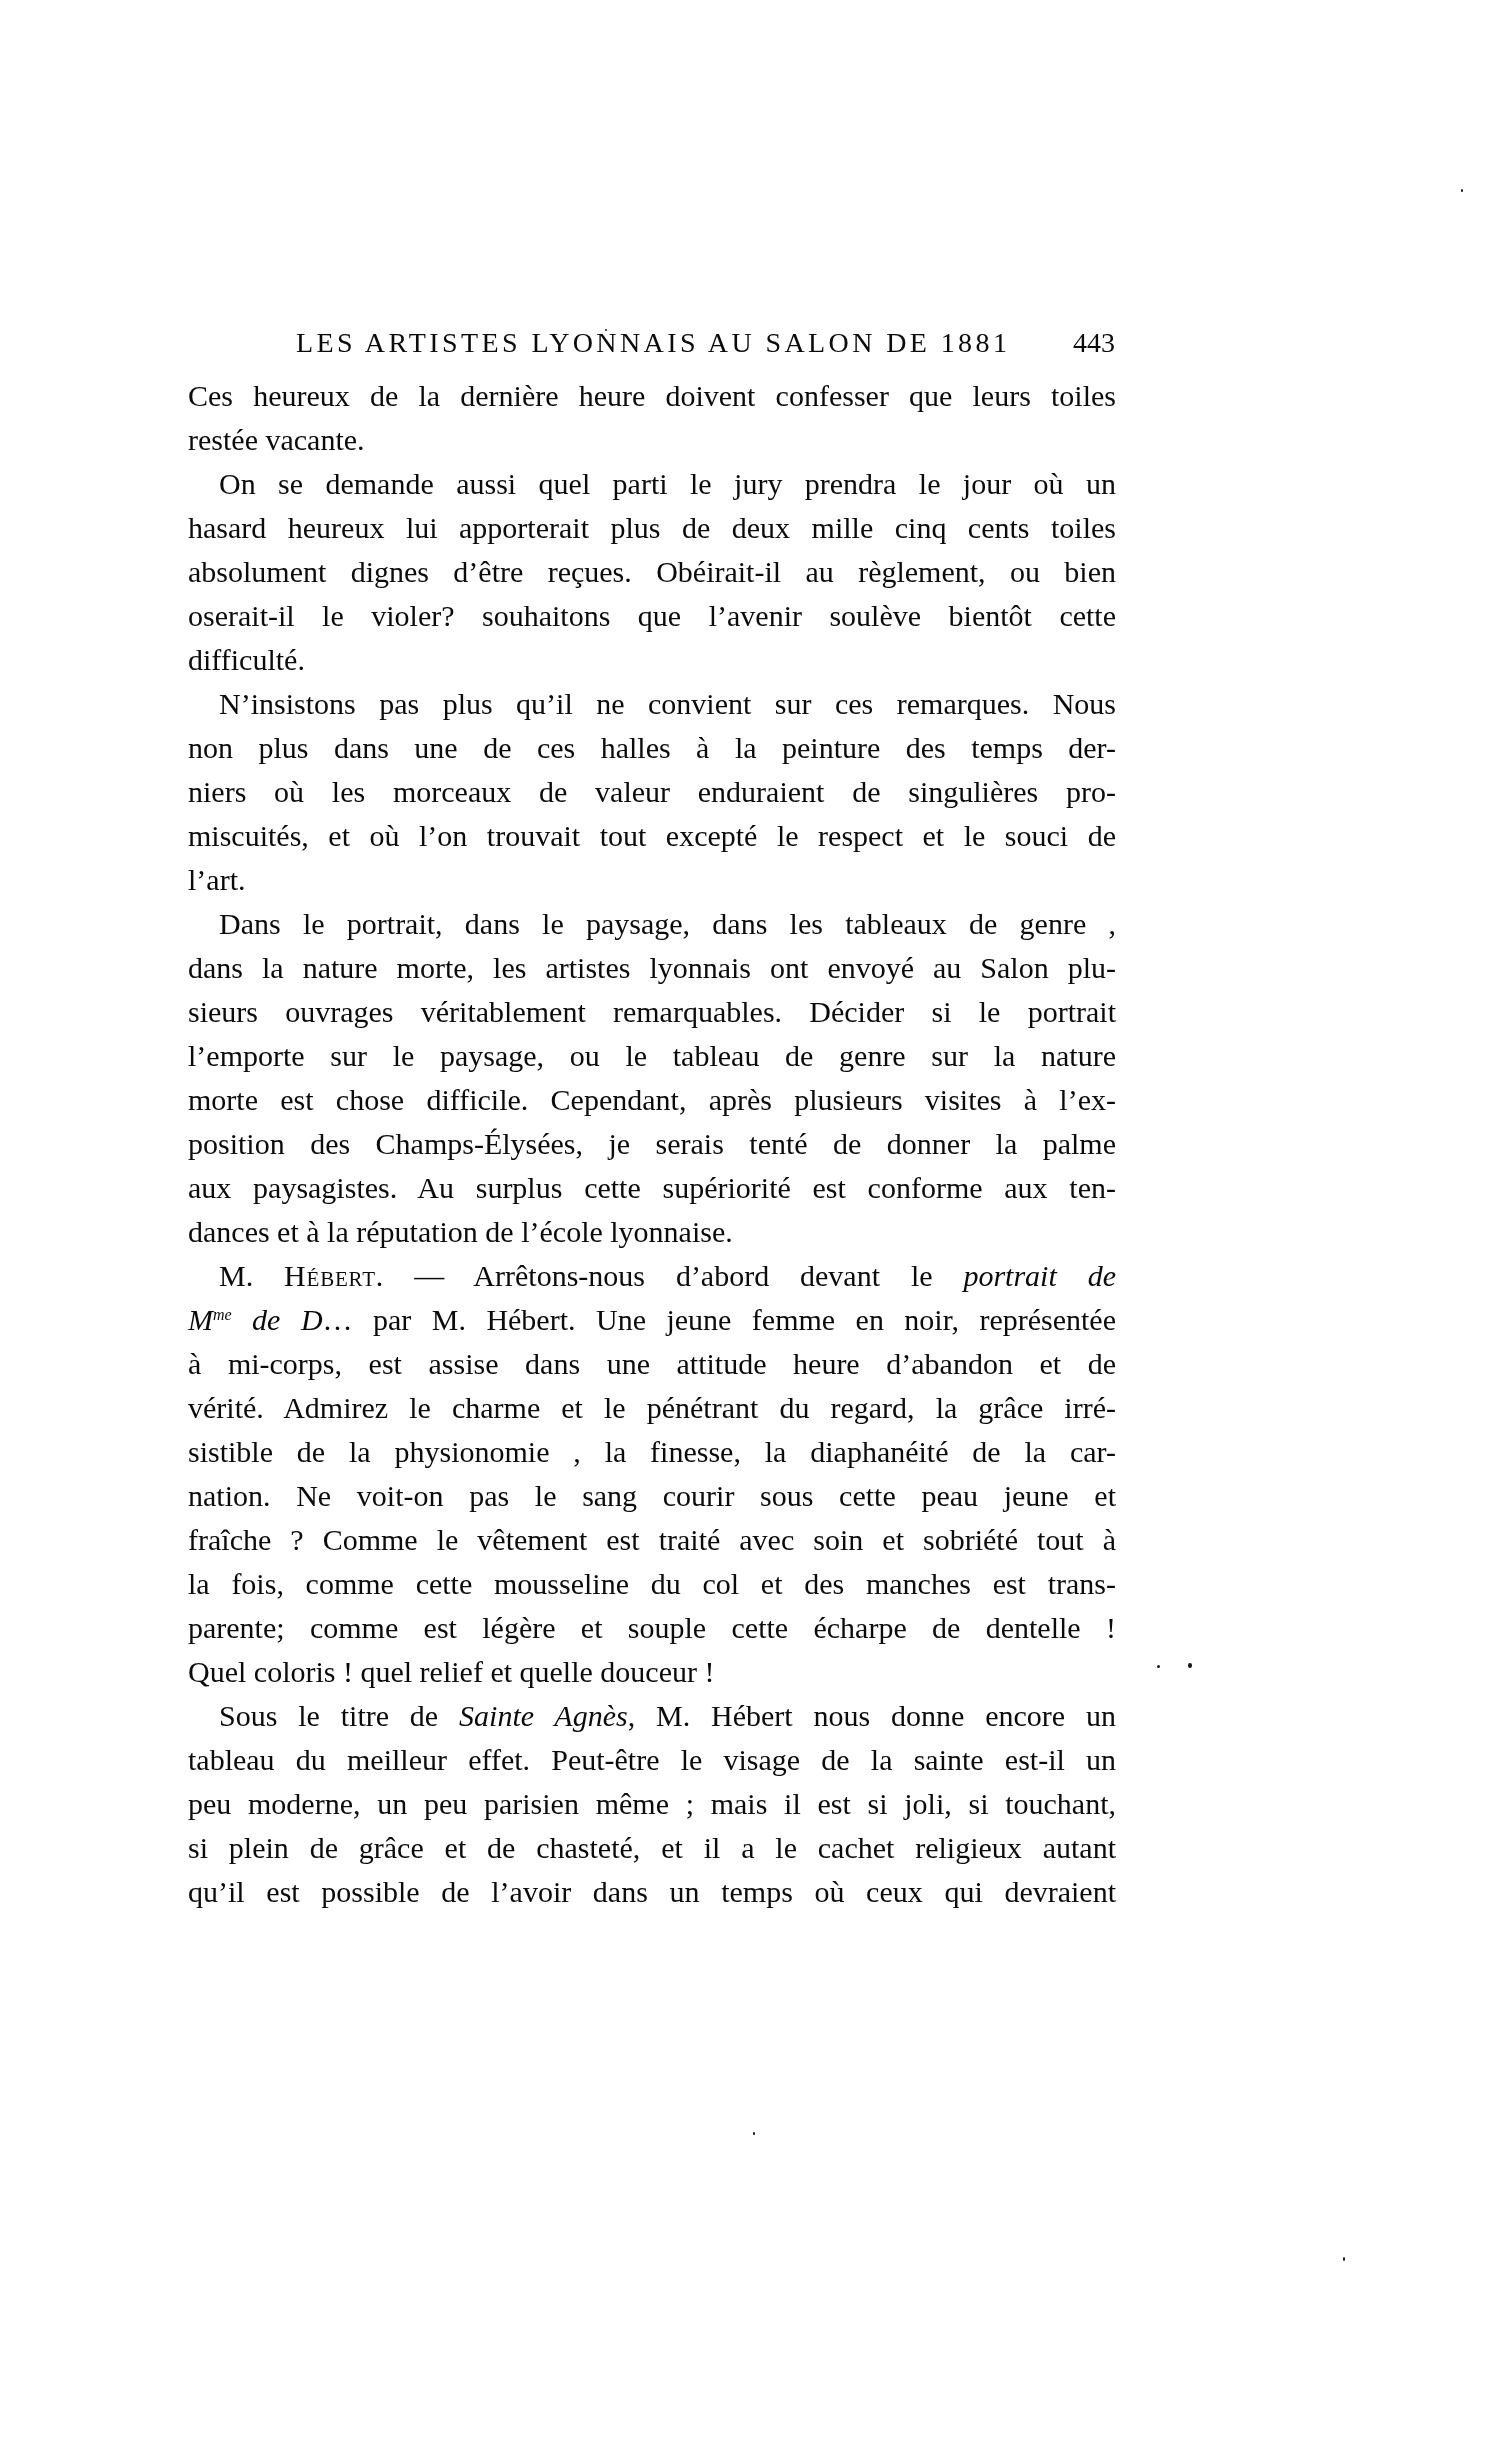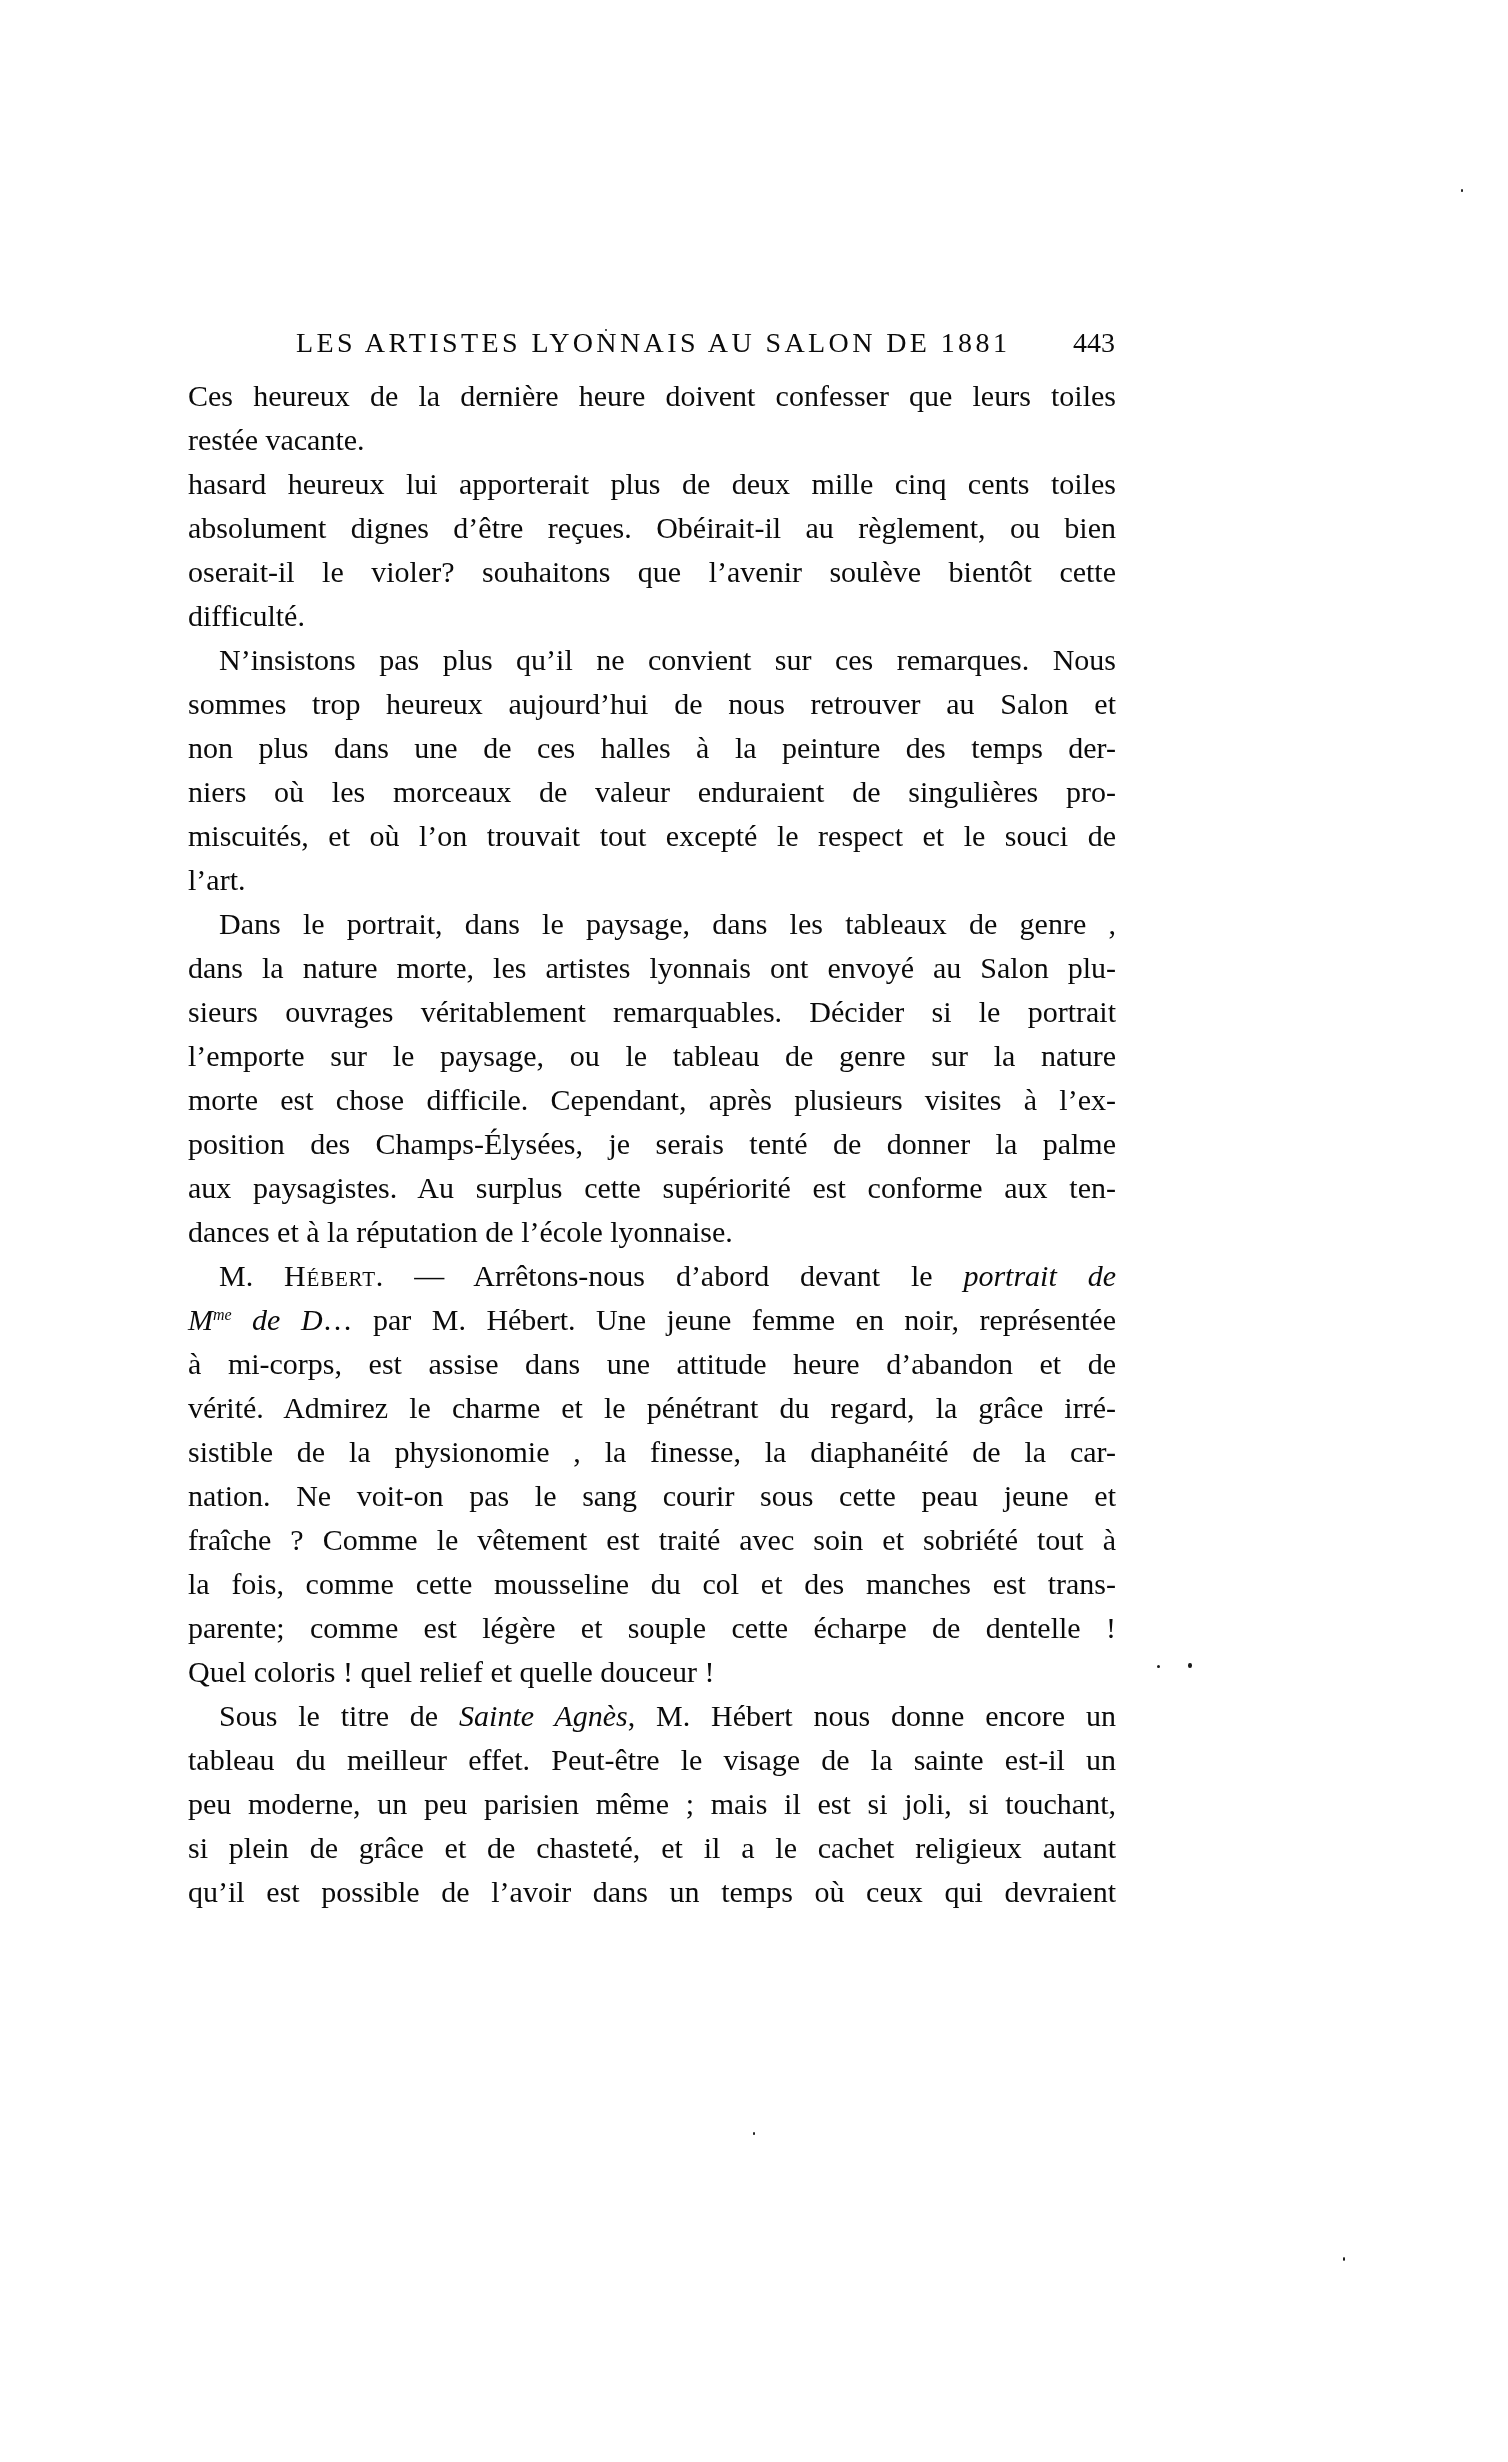--- a/index.html
+++ b/index.html
@@ -93,29 +93,29 @@
   </div>
 
   <div class="text-block">
 
     <div class="paragraph">
       <span class="line">Ces heureux de la dernière heure doivent confesser que leurs toiles</span>
       <span class="line last">restée vacante.</span>
     </div>
 
     <div class="paragraph">
+      <span class="line indent">On se demande aussi quel parti le jury prendra le jour où un</span>
       <span class="line">hasard heureux lui apporterait plus de deux mille cinq cents toiles</span>
       <span class="line">absolument dignes d’être reçues. Obéirait-il au règlement, ou bien</span>
       <span class="line">oserait-il le violer? souhaitons que l’avenir soulève bientôt cette</span>
       <span class="line last">difficulté.</span>
     </div>
 
     <div class="paragraph">
       <span class="line indent">N’insistons pas plus qu’il ne convient sur ces remarques. Nous</span>
-      <span class="line">sommes trop heureux aujourd’hui de nous retrouver au Salon et</span>
       <span class="line">non plus dans une de ces halles à la peinture des temps der-</span>
       <span class="line">niers où les morceaux de valeur enduraient de singulières pro-</span>
       <span class="line">miscuités, et où l’on trouvait tout excepté le respect et le souci de</span>
       <span class="line last">l’art.</span>
     </div>
 
     <div class="paragraph">
       <span class="line indent">Dans le portrait, dans le paysage, dans les tableaux de genre ,</span>
       <span class="line">dans la nature morte, les artistes lyonnais ont envoyé au Salon plu-</span>
       <span class="line">sieurs ouvrages véritablement remarquables. Décider si le portrait</span>

